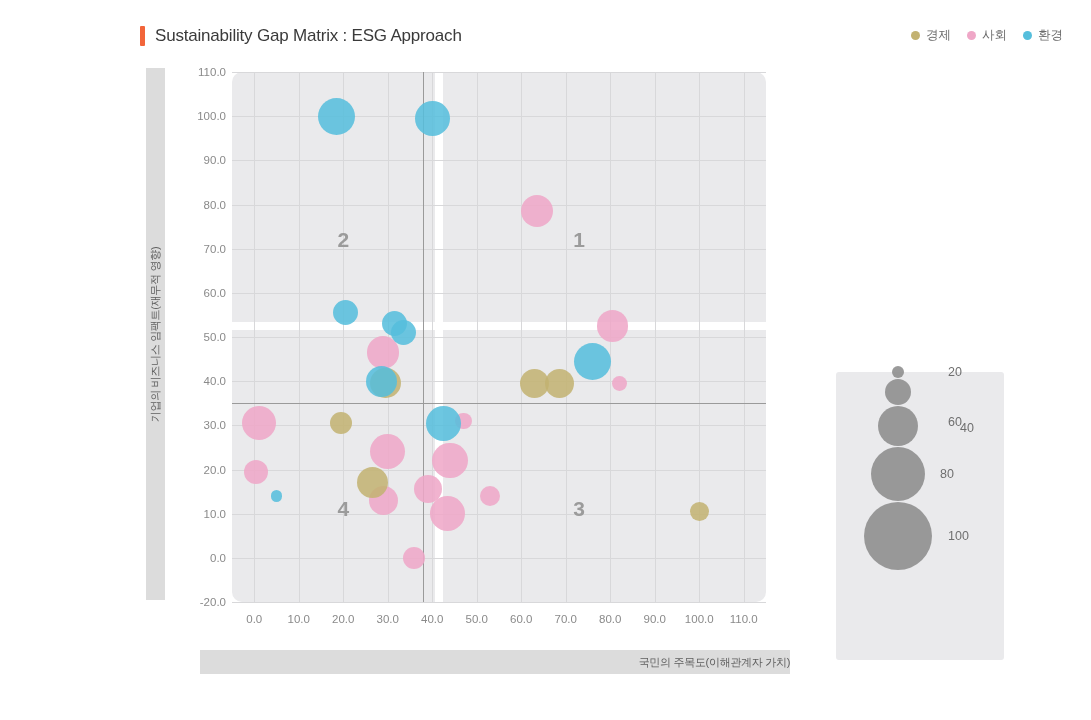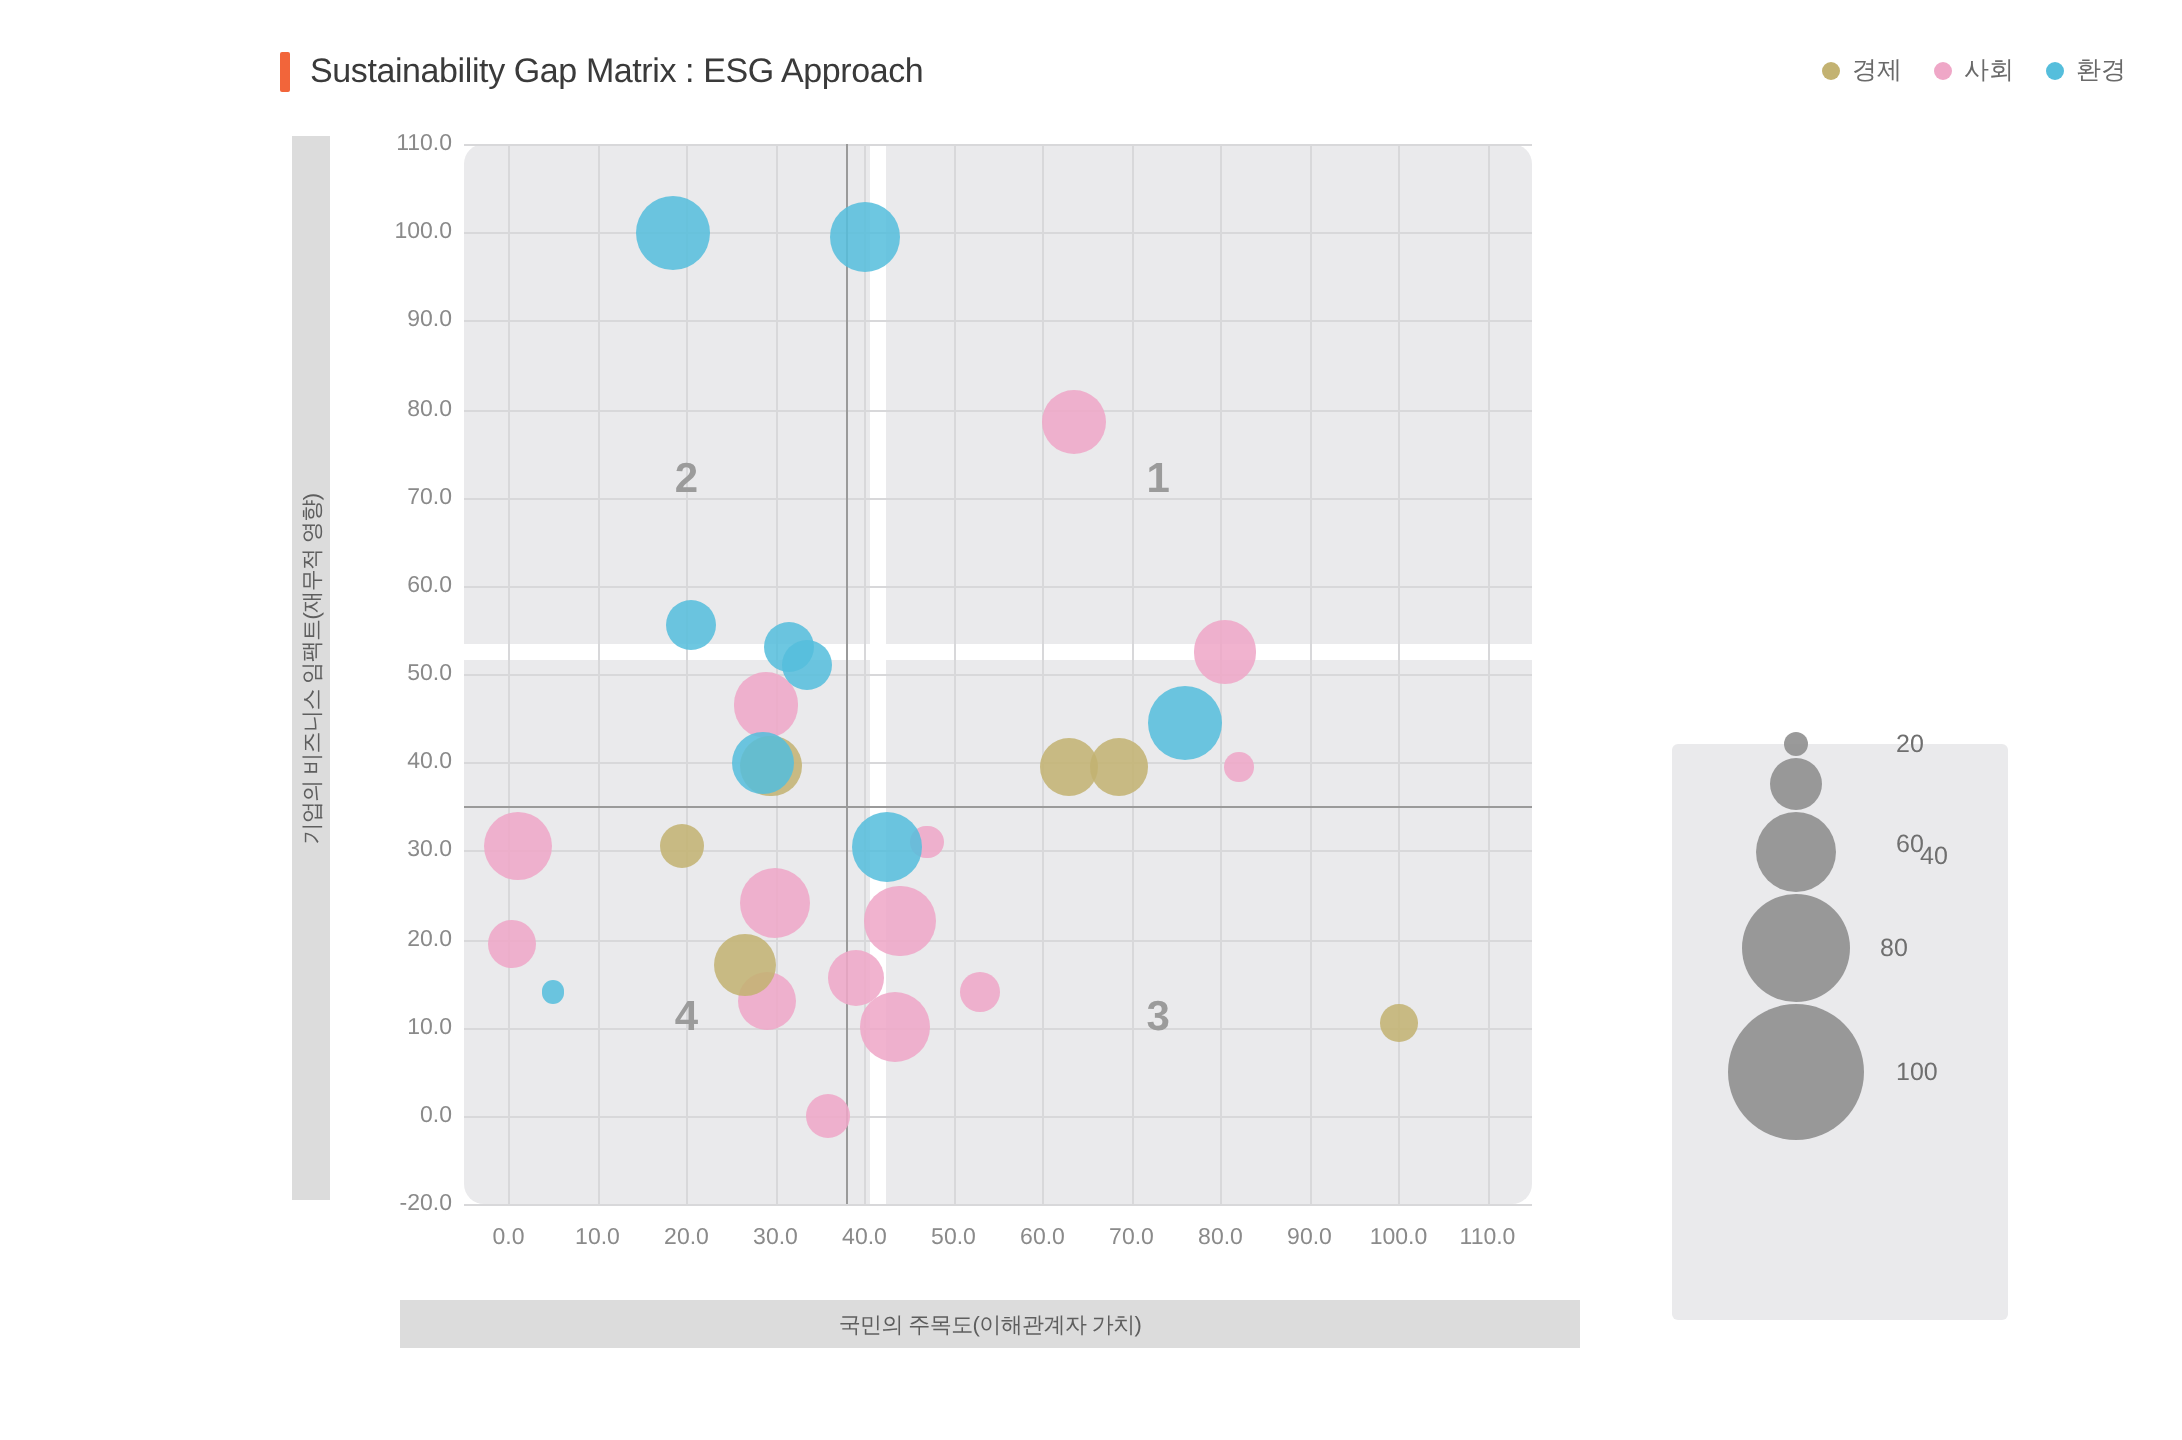--- a/index.html
+++ b/index.html
@@ -40,21 +40,21 @@
     display: flex; align-items: center; justify-content: center;
   }
   #y-axis-title {
     transform: rotate(-90deg); white-space: nowrap;
     font-size: 11px; color: #5e5e5e; letter-spacing: -0.3px;
   }
   #x-axis-title-bar {
     position: absolute; left: 200px; top: 650px;
     width: 590px; height: 24px;
     background: #dcdcdc;
-    display: flex; align-items: center; justify-content: center;
+    display: flex; align-items: center; justify-content: flex-end;
   }
   #x-axis-title {
     font-size: 11px; color: #5e5e5e; letter-spacing: -0.3px;
   }
 
   
   #plot {
     position: absolute; left: 232px; top: 72px;
     width: 534px; height: 530px;
   }

